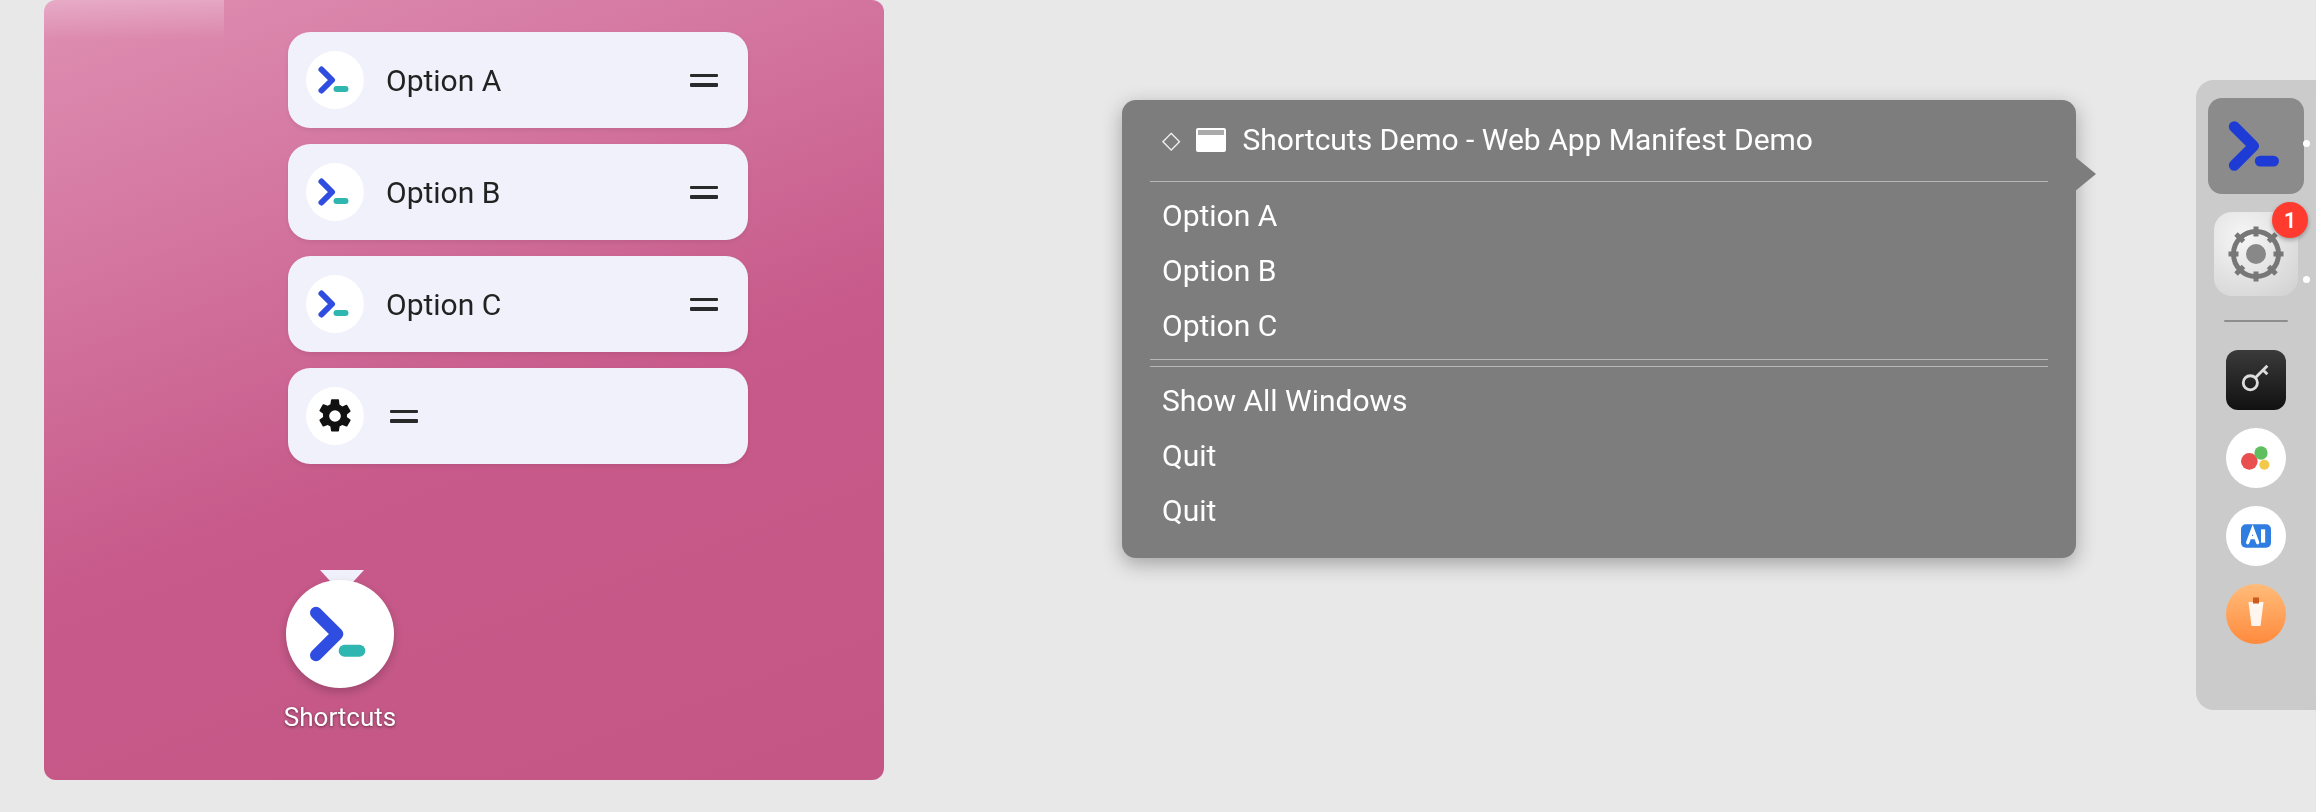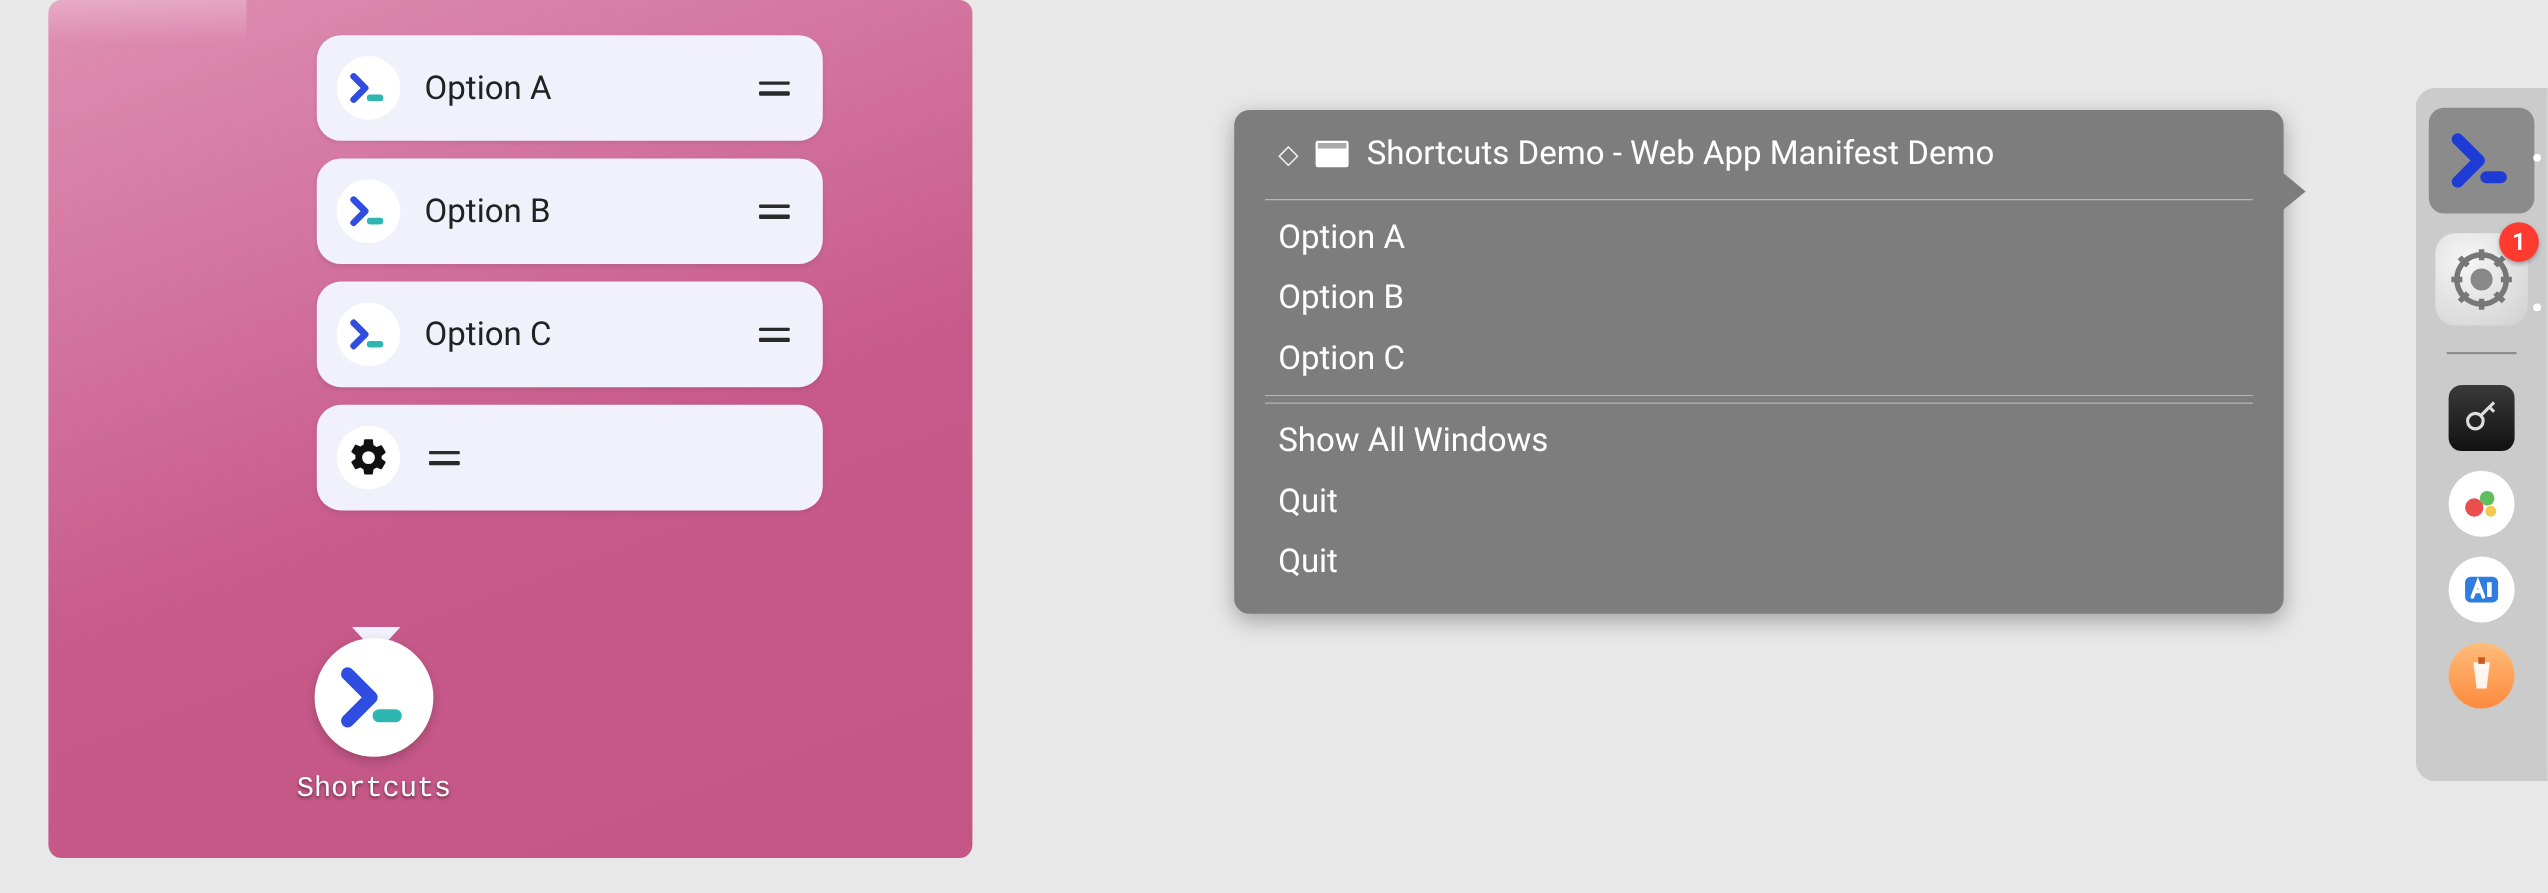--- a/index.html
+++ b/index.html
@@ -106,21 +106,20 @@
   }
   .app-icon-label {
     position: absolute;
     left: 200px;
     top: 702px;
     width: 192px;
     text-align: center;
     color: #fff;
     font-size: 26px;
     text-shadow: 0 1px 3px rgba(0,0,0,0.5);
-    font-family: Liberation Mono, monospace;
   }
 
   
   .app-logo { display: block; }
   .gear-icon { width: 40px; height: 40px; }
 
   
   .mac-menu {
     position: absolute;
     left: 1122px;

